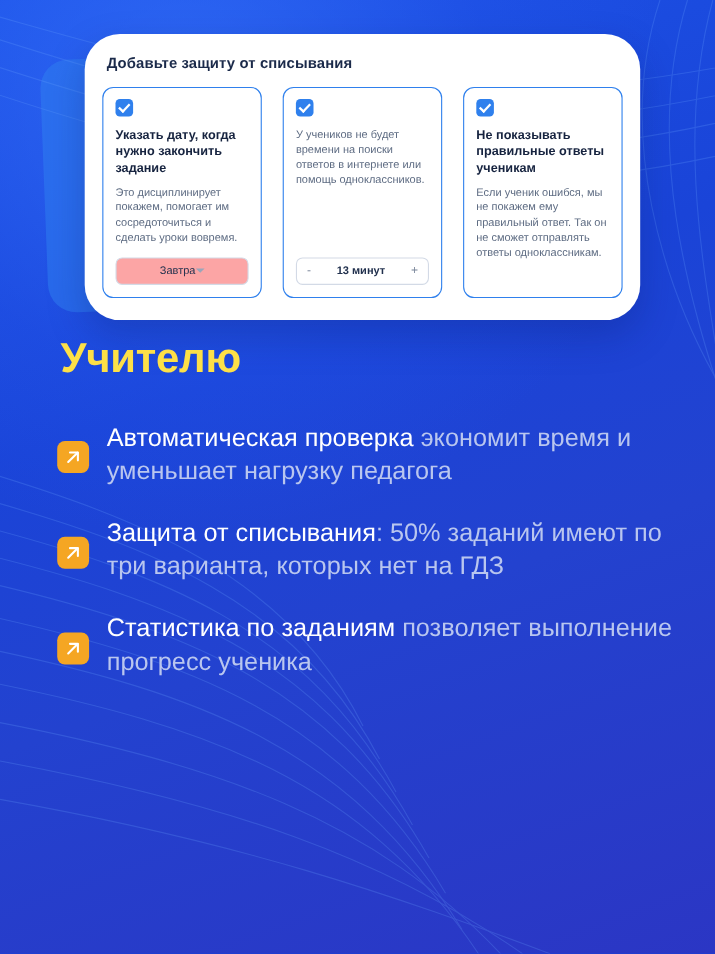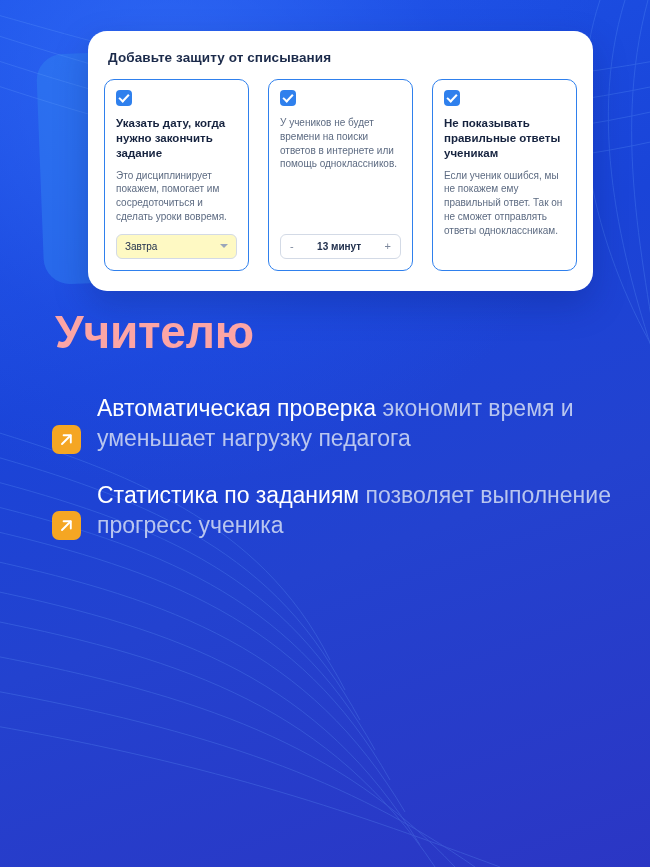--- a/index.html
+++ b/index.html
@@ -37,24 +37,24 @@
   }
   .bg-lines {
     position: absolute; inset: 0;
     pointer-events: none;
     opacity: 0.5;
   }
 
   
   .panel {
     position: absolute;
-    left: 88px; top: 31px;
+    left: 77px; top: 31px;
     width: 505px;
     background: #ffffff;
-    border-radius: 19px;
+    border-radius: 32px;
     padding: 16px 16px 20px 16px;
     box-shadow: 0 14px 34px rgba(10, 30, 110, 0.28);
   }
   .panel-title {
     font-size: 13.5px;
     font-weight: 700;
     color: #1b2a4a;
     margin: 3px 2px 14px 4px;
     letter-spacing: 0.1px;
   }
@@ -103,25 +103,25 @@
     flex: 1 1 auto;
   }
   .card-control { margin-top: 10px; }
 
   .select {
     border: 1px solid #d3dae6;
     border-radius: 6px;
     height: 25px;
     display: flex;
     align-items: center;
-    justify-content: space-between;
+    justify-content: center;
     padding: 0 8px;
     font-size: 10px;
     color: #21304d;
-    background: #fef9c3;
+    background: #fca5a5;
   }
   .chev {
     width: 0; height: 0;
     border-left: 4px solid transparent;
     border-right: 4px solid transparent;
     border-top: 4px solid #9aa6ba;
   }
   .stepper {
     border: 1px solid #d3dae6;
     border-radius: 6px;
@@ -136,31 +136,31 @@
   .stepper .sign { color: #7b879b; font-size: 11px; }
   .stepper .val { font-weight: 700; font-size: 10px; }
 
   
   .content {
     position: absolute;
     left: 52px; top: 305px;
     width: 560px;
   }
   .headline {
-    font-size: 46px;
+    font-size: 38px;
     font-weight: 700;
-    color: #fca5a5;
+    color: #fde047;
     letter-spacing: -0.2px;
     margin: 0 0 34px 3px;
   }
   .bullet {
     display: flex;
     gap: 16px;
     margin-bottom: 26px;
-    align-items: flex-end;
+    align-items: center;
   }
   .bullet-icon {
     flex: 0 0 auto;
     width: 29px; height: 29px;
     border-radius: 7px;
     background: #f5a623;
     margin-top: 7px;
     position: relative;
   }
   .bullet-icon svg { position: absolute; left: 6px; top: 6px; }
@@ -251,20 +251,31 @@
       <svg width="17" height="17" viewBox="0 0 17 17">
         <path d="M4 13 L12.5 4.5" stroke="#fff" stroke-width="1.9" stroke-linecap="round"></path>
         <path d="M5.6 4.3 L12.8 4.3 L12.8 11.5" stroke="#fff" stroke-width="1.9" stroke-linecap="round" stroke-linejoin="round" fill="none"></path>
       </svg>
     </span>
     <div class="bullet-text">
       <span class="strong">Автоматическая проверка</span><span> экономит время и уменьшает нагрузку педагога</span>
     </div>
   </div>
 
+  <div class="bullet">
+    <span class="bullet-icon">
+      <svg width="17" height="17" viewBox="0 0 17 17">
+        <path d="M4 13 L12.5 4.5" stroke="#fff" stroke-width="1.9" stroke-linecap="round"></path>
+        <path d="M5.6 4.3 L12.8 4.3 L12.8 11.5" stroke="#fff" stroke-width="1.9" stroke-linecap="round" stroke-linejoin="round" fill="none"></path>
+      </svg>
+    </span>
+    <div class="bullet-text">
+      <span class="strong">Защита от списывания</span><span>: 50% заданий имеют по три варианта, которых нет на ГДЗ</span>
+    </div>
+  </div>
 
   <div class="bullet">
     <span class="bullet-icon">
       <svg width="17" height="17" viewBox="0 0 17 17">
         <path d="M4 13 L12.5 4.5" stroke="#fff" stroke-width="1.9" stroke-linecap="round"></path>
         <path d="M5.6 4.3 L12.8 4.3 L12.8 11.5" stroke="#fff" stroke-width="1.9" stroke-linecap="round" stroke-linejoin="round" fill="none"></path>
       </svg>
     </span>
     <div class="bullet-text">
       <span class="strong">Статистика по заданиям</span><span> позволяет выполнение прогресс ученика</span>

